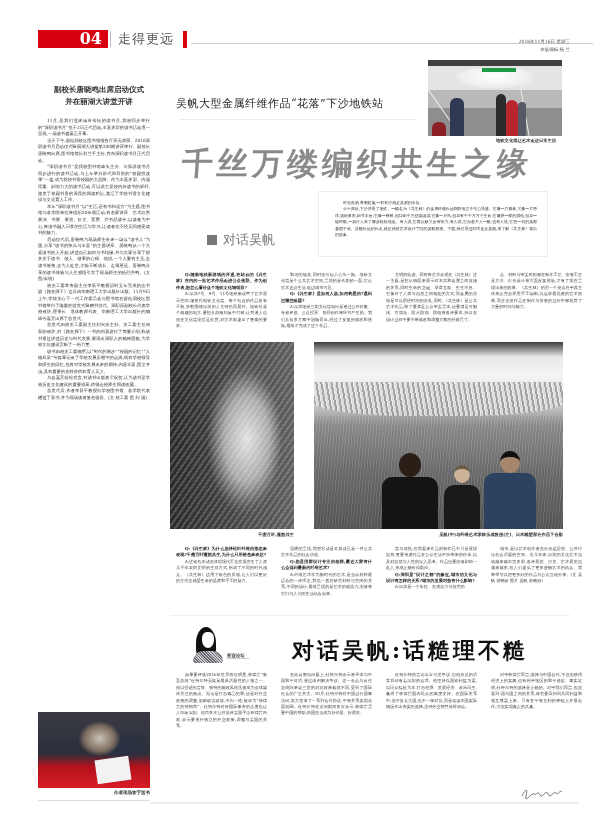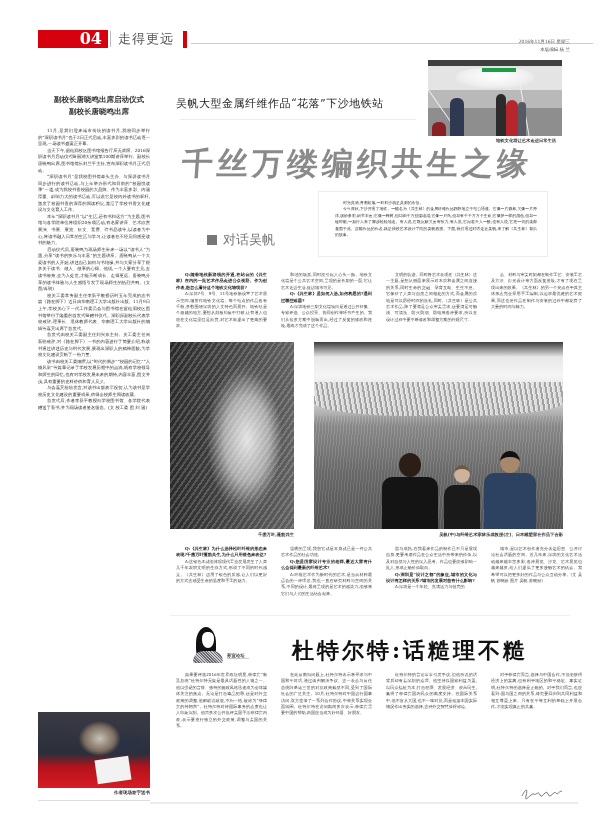--- a/index.html
+++ b/index.html
@@ -12,21 +12,21 @@
   .page-no span { position: absolute; right: 6px; top: -1px; color: #fff; font-family: "DejaVu Serif", serif; font-weight: bold; font-size: 16px; line-height: 20px; margin-left: 32px; }
   .section-sep { position: absolute; left: 72px; top: 1px; width: 1px; height: 16px; background: #bbb; }
   .section-name { position: absolute; left: 80px; top: 0; font-family: "DejaVu Sans", sans-serif; font-size: 13px; color: #555; line-height: 18px; letter-spacing: 1px; }
   .section-mark { position: absolute; left: 145px; top: 1px; width: 4px; height: 17px; background: #d7000f; }
   .masthead-rule { position: absolute; left: 153px; top: 13px; width: 402px; height: 1px; background: #ccc; }
   .dateline { position: absolute; right: 30px; top: 38px; text-align: right; font-family: "DejaVu Sans", sans-serif; font-size: 4.5px; color: #555; line-height: 8px; }
 
   
   .left-col { position: absolute; left: 38px; top: 80px; width: 112px; }
   .hl1 { text-align: center; font-weight: bold; font-size: 10.5px; line-height: 14px; color: #111; }
-  .sub1 { text-align: center; font-weight: bold; font-size: 7.5px; line-height: 12px; color: #333; margin-top: 14px; padding-left: 10px; }
+  .sub1 { text-align: center; font-weight: bold; font-size: 7.5px; line-height: 12px; color: #333; margin-top: 4px; padding-left: 10px; }
   .body-text { font-size: 4.3px; line-height: 6.6px; color: #333; text-align: justify; text-indent: 9px; word-break: break-all; }
   .hl2 { font-weight: bold; font-size: 15px; line-height: 18px; color: #111; margin: 22px 0 22px 4px; }
   .left-photo { position: absolute; left: 38px; top: 712px; width: 112px; height: 76px; overflow: hidden;
     background:
       radial-gradient(ellipse 30px 25px at 55% 35%, #c9c2b6 0%, #7d6d60 50%, transparent 70%),
       radial-gradient(ellipse 40px 20px at 75% 45%, #293145 0%, transparent 80%),
       linear-gradient(180deg, #3a3a44 0%, #2b2f3a 55%, #b4121c 72%, #d81c24 100%); }
   .left-photo .paper { position: absolute; left: 58px; top: 46px; width: 34px; height: 24px; background: #f2f2f2; transform: rotate(-8deg); }
   .left-photo-cap { position: absolute; left: 38px; top: 790px; width: 112px; text-align: right; font-family: "DejaVu Sans", sans-serif; font-size: 4.5px; font-weight: bold; color: #333; }
   .left-rule { position: absolute; left: 38px; top: 800px; width: 112px; height: 1px; background: #ddd; }
@@ -99,21 +99,21 @@
   <div class="masthead-rule"></div>
 </div>
 <div class="dateline">
   <div>2016年11月16日  星期三</div>
   <div>本版编辑  杨  兰</div>
 </div>
 
 <div class="left-col">
   <div class="sub1">
     <div>副校长唐晓鸣出席启动仪式</div>
-    <div>副校长唐晓鸣出席</div>
+    <div>并在丽湖大讲堂开讲</div>
   </div>
   <div style="margin-top:10px">
     <p class="body-text">11月,是我们迎来城市传统的读书月,我校同步举行的“深职读书月”也于2日正式启动,丰富多彩的读书活动逐一呈现,一场读书盛宴正开幕。</p>
     <p class="body-text">当天下午,留仙洞校区图书馆报告厅座无虚席。2016深职读书月启动仪式暨丽湖大讲堂第100期讲座举行。副校长唐晓鸣出席,图书馆馆长刘兰平主持,宣布深职读书月正式启动。</p>
     <p class="body-text">“深职读书月”是我校图书馆牵头主办、与深圳读书月同步进行的读书活动,与上年举办形式和目前的“校园悦读季”一道,成为我校书香校园的大品牌。作为丰富多彩、内涵厚重、影响力大的读书活动,可以说它是校内外读书的标杆,激发了校园书香的深厚的阅读积淀,激活了学校书香文化建设与文化育人工作。</p>
     <p class="body-text">本年“深职读书月”以“生活,还有书和远方”为主题,图书馆与各学院单位将组织20余项活动,有名家讲座、艺术欣赏展演、书展、展览、征文、竞赛、诗书品读等,以读者为中心,将读书融入日常的生活与学习,让读者在不经意间感受读书的魅力。</p>
     <p class="body-text">启动仪式后,唐晓鸣为现场师生带来一场以“读书人”为题,分享“读书的快乐与丰富”的主题讲座。唐晓鸣从一个大爱读书的人开始,讲述自己如何与书结缘,并与大家分享了很多关于读书、做人、做事的心得。他说,一个人要有主见,去读书修身,去为人处世,才能不断成长、走得更远。唐晓鸣分享的读书体验与人生感悟引发了现场师生的热烈共鸣。(文 图/蒋明)</p>
   </div>
   <div>
     <p class="body-text">校关工委常务副主任李新平教授历时五年完成的志书篇《路在脚下》近日由华南理工大学出版社出版。11月9日上午,学校关心下一代工作委员会与图书馆在留仙洞校区图书馆举行了隆重的首发式暨赠书仪式。深职原副校长代表学校致辞,理事长、退休教师代表、华南理工大学出版社的编辑等嘉宾出席了首发式。</p>
@@ -218,21 +218,21 @@
 </div>
 
 <div class="section-rule"></div>
 
 <div class="avatar">
   <div class="hair"></div>
   <div class="face"></div>
   <div class="coat"></div>
 </div>
 <div class="avatar-label">苏宣论坛</div>
-<div class="col-headline">杜特尔特:话糙理不糙</div>
+<div class="col-headline">对话吴帆:话糙理不糙</div>
 
 <div class="column-cols">
   <div class="col">
     <p class="a">如果要评选2016年世界政坛明星,菲律宾“新晋总统”杜特尔特无疑是最具话题性的人物之一。他以强硬的言辞、独特的施政风格迅速成为全球媒体关注的焦点。无论是打击毒品犯罪,还是对外交政策的调整,他都敢说敢做,不拘一格,被称为“菲律宾的特朗普”。杜特尔特对待国际事务的态度也让人印象深刻。他曾多次公开批评美国干涉菲律宾内政,表示要推行独立的外交政策,调整与美国的关系。</p>
   </div>
   <div class="col">
     <p class="a">在此前南海问题上,杜特尔特表示将寻求与中国和平对话,通过谈判解决争议。这一表态与前任总统阿基诺三世的对抗政策截然不同,受到了国际社会的广泛关注。10月,杜特尔特对中国进行国事访问,双方签署了一系列合作协议,中菲关系实现全面转圜。杜特尔特在访问期间多次表示,菲律宾需要中国的帮助,两国应当成为好邻居、好朋友。</p>
   </div>
   <div class="col">
     <p class="a">杜特尔特的言论常常引发争议,但他所说的话背后却有着深刻的道理。他坚持以国家利益为重,以民众福祉为本,打击犯罪、发展经济、改善民生,赢得了菲律宾国内民众的高度支持。在国际关系中,他不盲从大国,也不一味对抗,而是根据本国实际情况作出务实的选择,这种外交智慧值得称道。</p>

